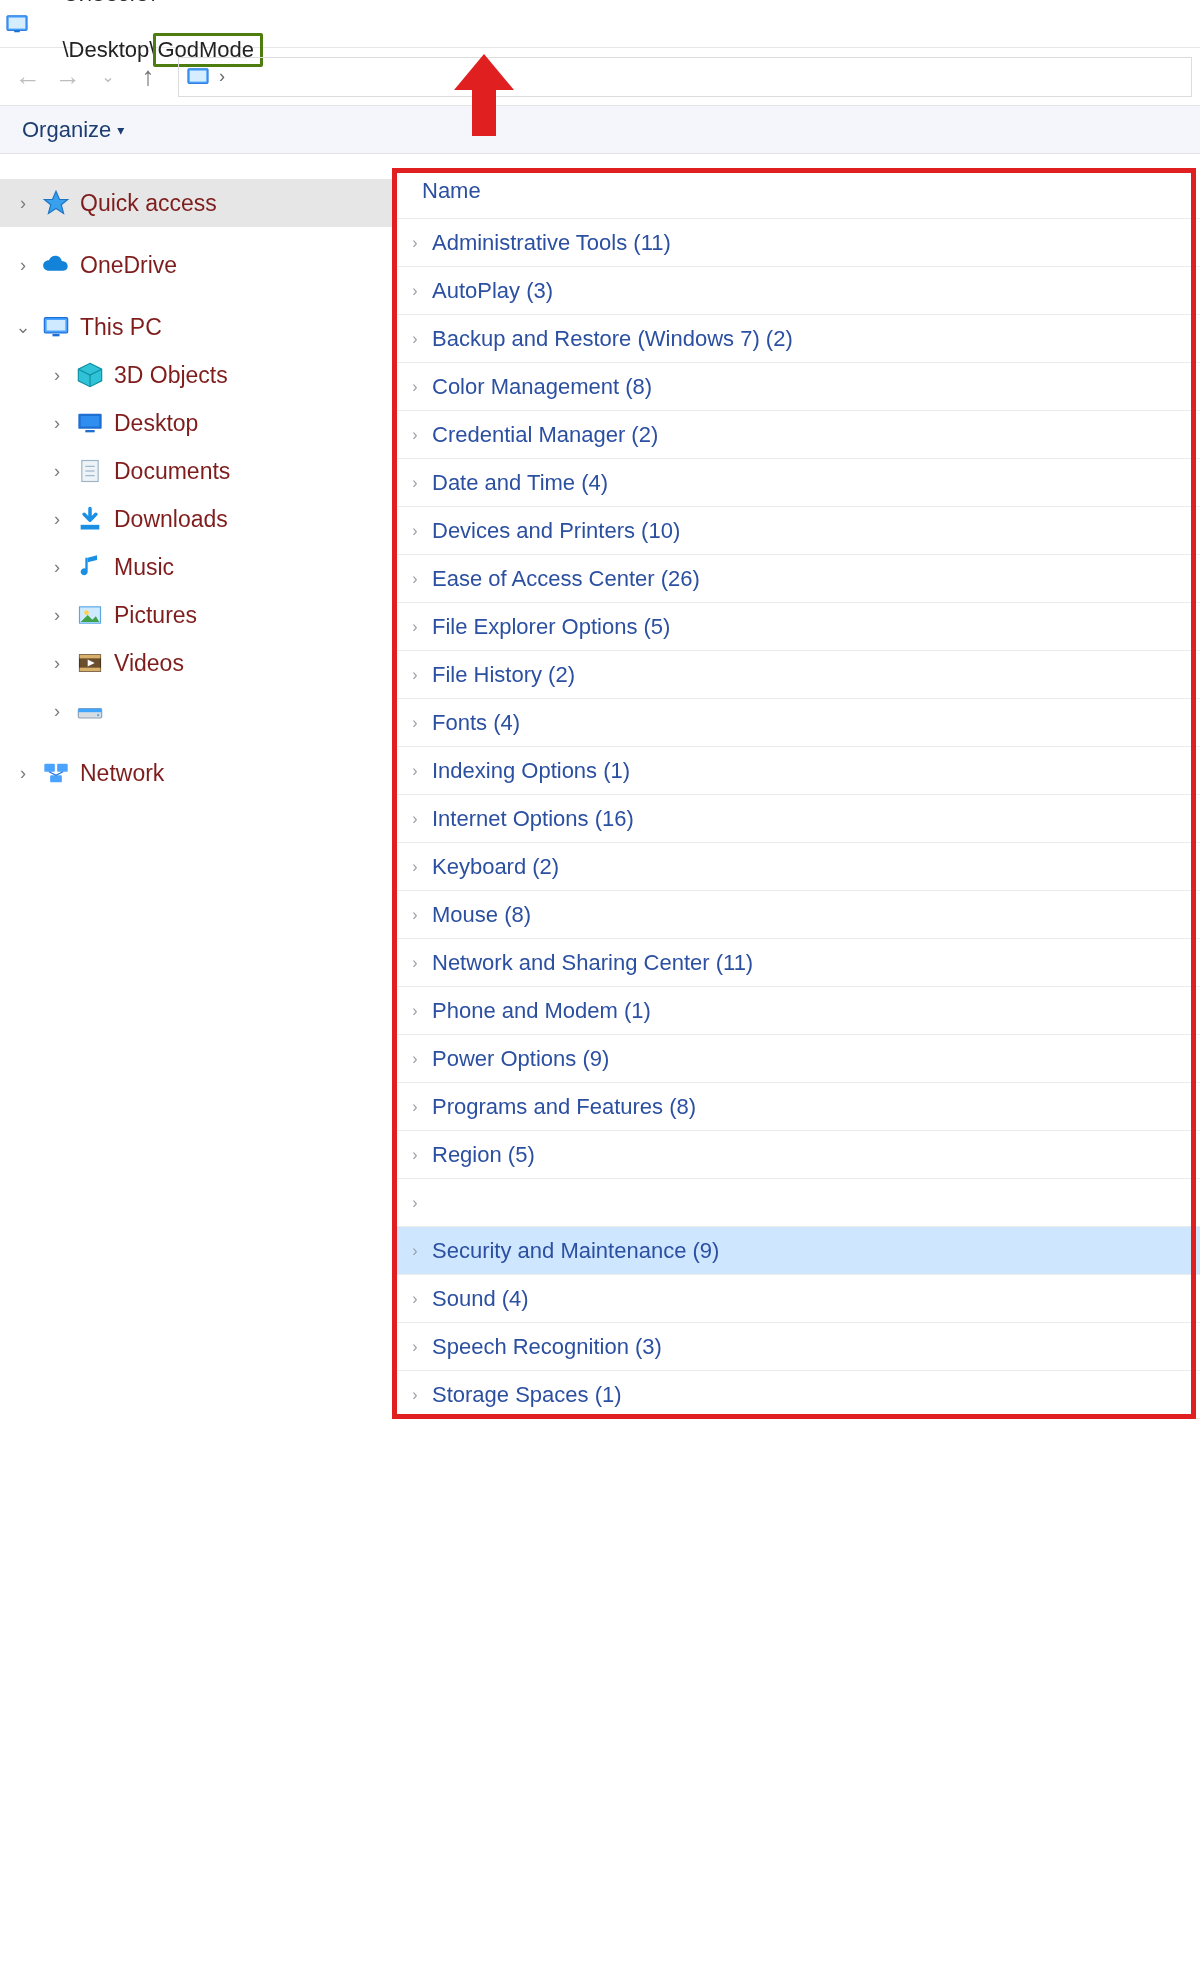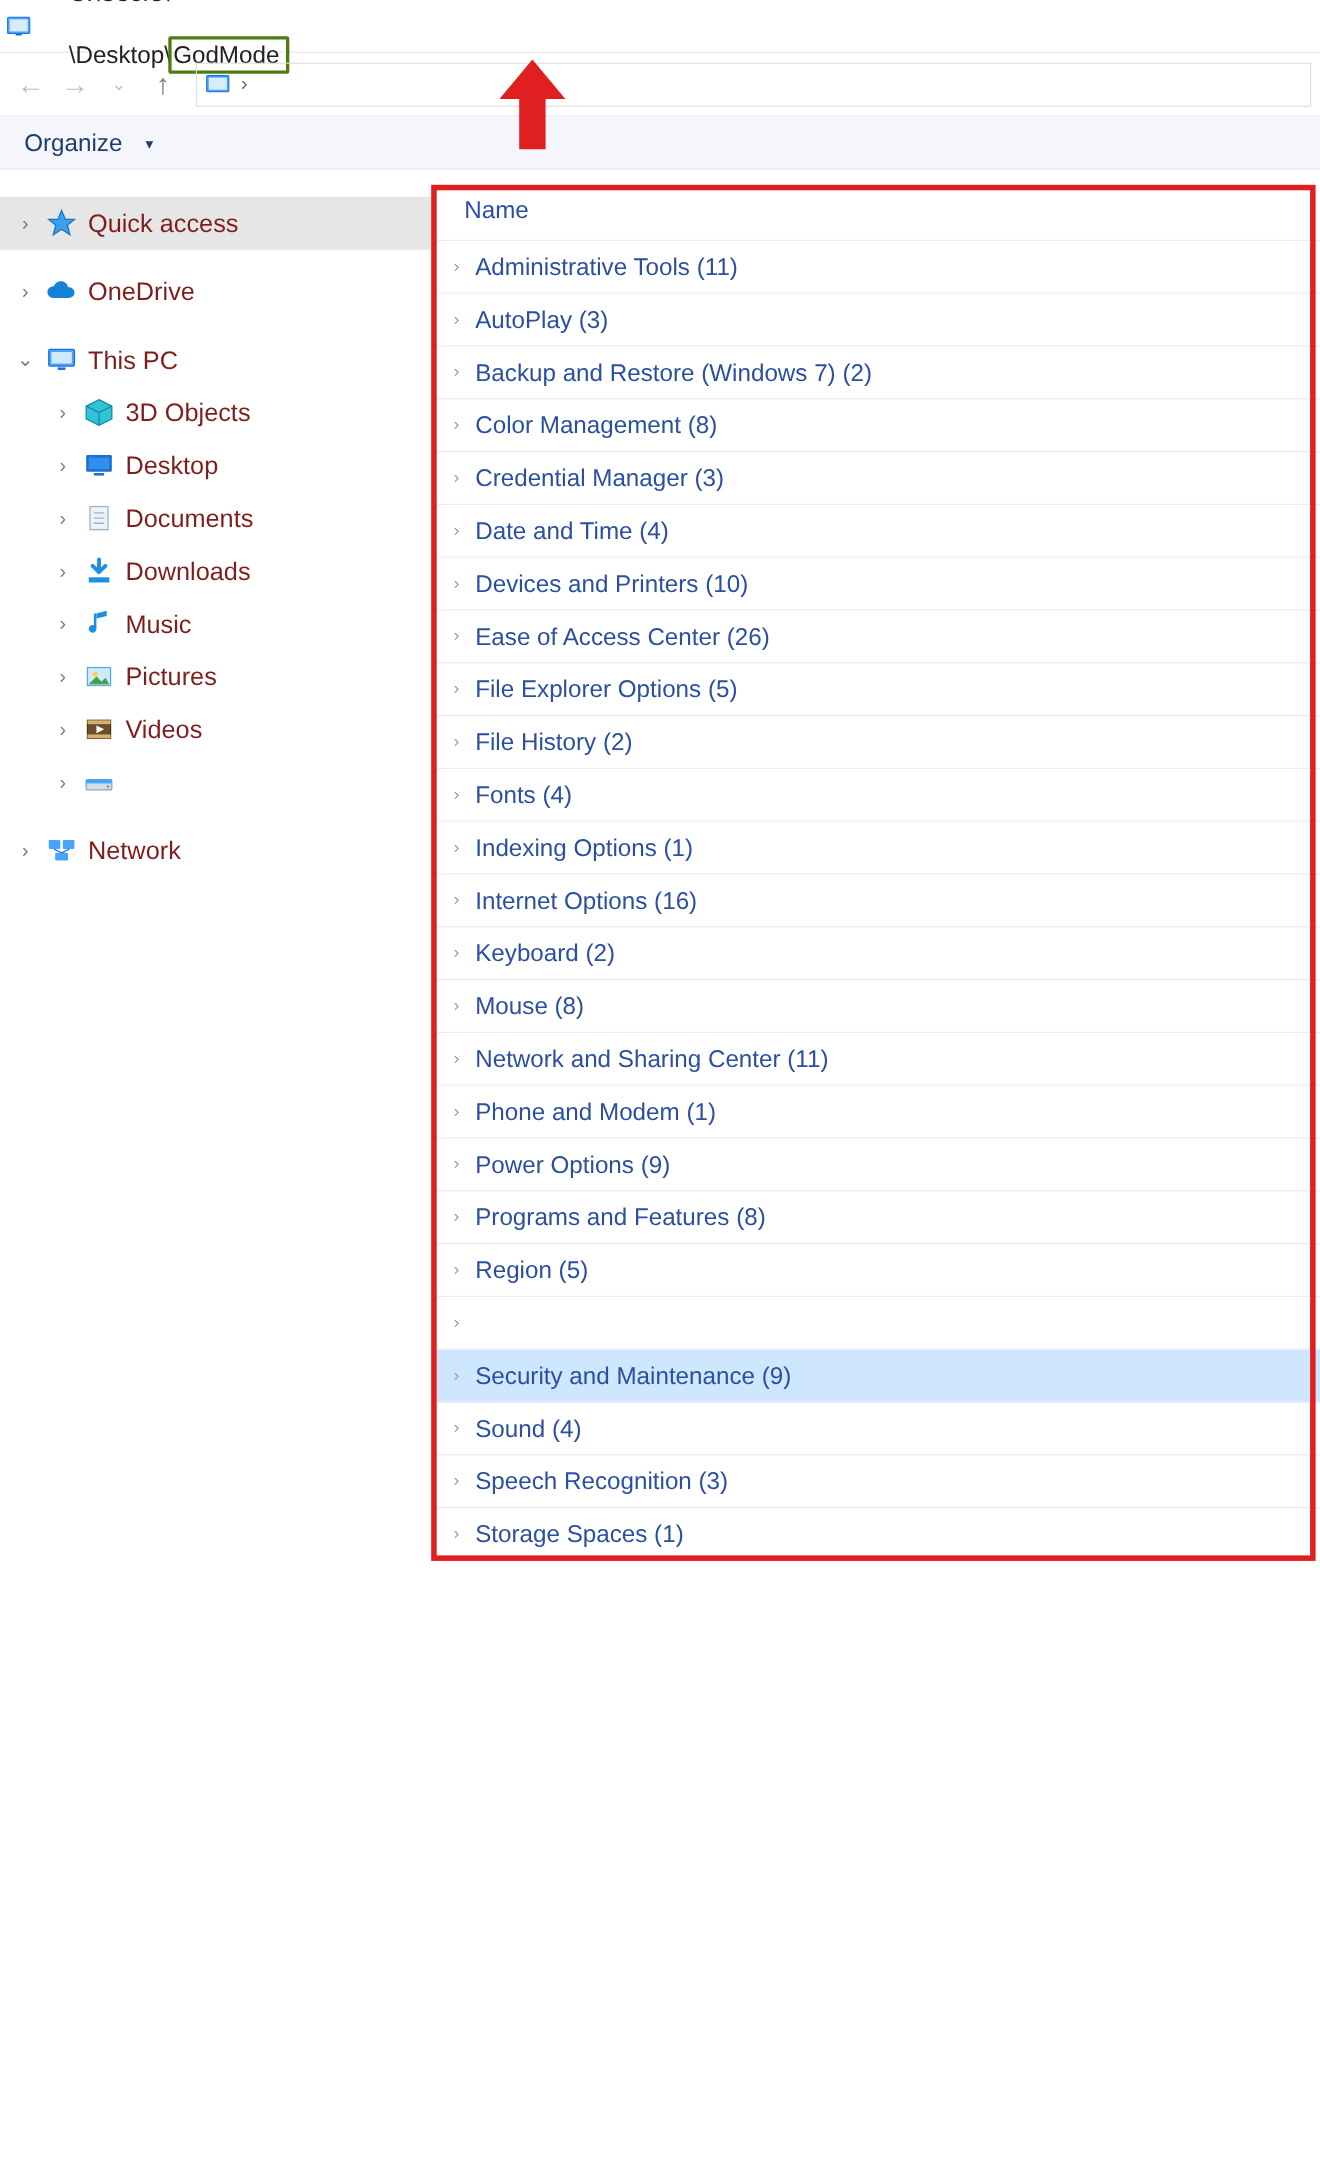--- a/index.html
+++ b/index.html
@@ -14,21 +14,21 @@
 
 .navbar{display:flex;align-items:center;height:58px;padding:6px 8px;border-bottom:1px solid #e6e6e6}
 .nav-btn{width:40px;height:40px;display:flex;align-items:center;justify-content:center;color:#777;font-size:26px;user-select:none}
 .nav-btn.dim{color:#bdbdbd}
 .addr{flex:1;height:40px;border:1px solid #dcdcdc;margin-left:10px;display:flex;align-items:center;padding:0 8px;gap:10px}
 .addr .small-icon{width:22px;height:22px}
 .addr .chev{color:#666;font-size:18px}
 
 
 .cmdbar{height:48px;display:flex;align-items:center;padding:0 22px;background:#f4f6fb;border-bottom:1px solid #e3e3e3}
-.cmd{color:#1d3d70;display:flex;align-items:center;gap:21px}
+.cmd{color:#1d3d70;display:flex;align-items:center;gap:6px}
 .cmd .caret{font-size:14px;color:#1d3d70}
 
 
 .body{display:flex;align-items:flex-start}
 .sidebar{width:392px;padding-top:25px}
 .tree-item{display:flex;align-items:center;height:48px;padding-left:14px;gap:10px;color:#111}
 .tree-item.selected{background:#e6e6e6}
 .tree-item.l2{padding-left:48px}
 .tree-item .chev{width:18px;text-align:center;color:#7a7a7a;font-size:18px}
 .tree-item .ico{width:28px;height:28px;display:flex;align-items:center;justify-content:center}
@@ -266,21 +266,21 @@
         <div class="list-row">
           <span class="rchev">›</span>
           <span class="txt">Backup and Restore (Windows 7) (2)</span>
         </div>
         <div class="list-row">
           <span class="rchev">›</span>
           <span class="txt">Color Management (8)</span>
         </div>
         <div class="list-row">
           <span class="rchev">›</span>
-          <span class="txt">Credential Manager (3)</span>
+          <span class="txt">Credential Manager (2)</span>
         </div>
         <div class="list-row">
           <span class="rchev">›</span>
           <span class="txt">Date and Time (4)</span>
         </div>
         <div class="list-row">
           <span class="rchev">›</span>
           <span class="txt">Devices and Printers (10)</span>
         </div>
         <div class="list-row">

